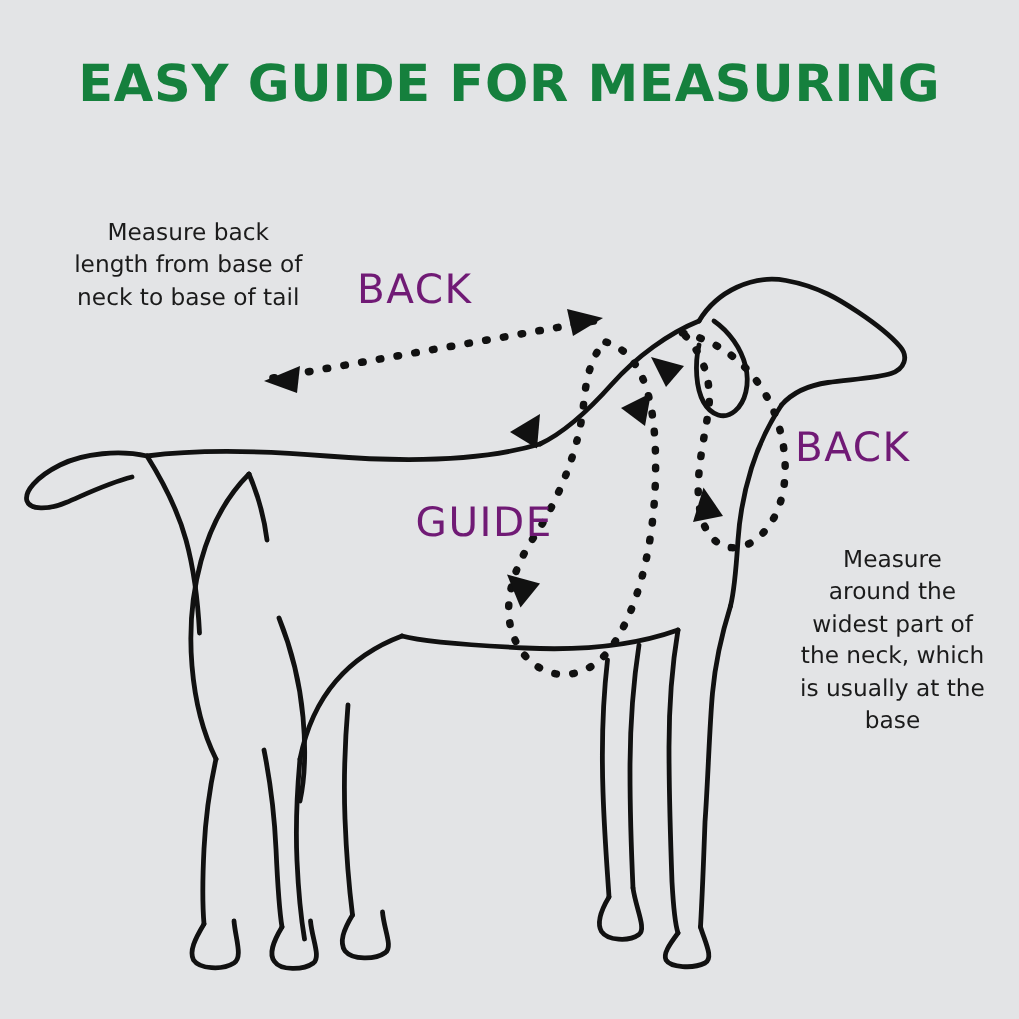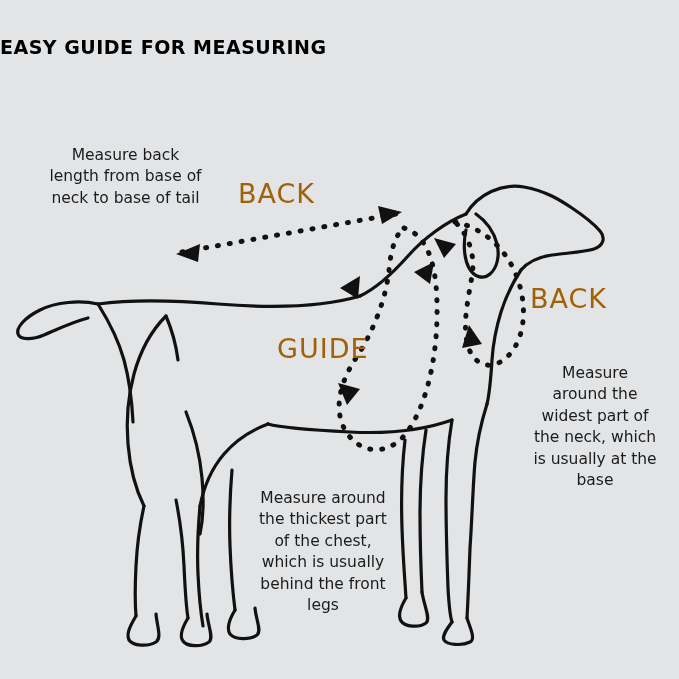--- a/index.html
+++ b/index.html
@@ -14,25 +14,25 @@
     background: #e3e4e6;
     overflow: hidden;
     font-family: "DejaVu Sans", sans-serif;
     color: #1b1b1b;
   }
   #title {
     position: absolute;
     top: 36px;
     left: 0;
     width: 679px;
-    text-align: left;
-    font-size: 19px;
+    text-align: center;
+    font-size: 34px;
     font-weight: 700;
     letter-spacing: 0.5px;
-    color: #000000;
+    color: #15803d;
   }
   .diagram-svg {
     position: absolute;
     top: 0;
     left: 0;
   }
   .note {
     position: absolute;
     font-size: 15.5px;
     line-height: 1.38;
@@ -55,21 +55,21 @@
     left: 240px;
     top: 488px;
     width: 166px;
     text-align: center;
   }
   .label {
     position: absolute;
     font-size: 27px;
     font-weight: 400;
     letter-spacing: 1px;
-    color: #a16207;
+    color: #701a75;
   }
   #label-back {
     left: 238px;
     top: 178px;
   }
   #label-neck {
     left: 530px;
     top: 283px;
   }
   #label-chest {
@@ -174,20 +174,14 @@
 
   <div class="note" id="note-neck">Measure
 around the
 widest part of
 the neck, which
 is usually at the
 base</div>
   <div class="note" id="note-back">Measure back
 length from base of
 neck to base of tail</div>
-  <div class="note" id="note-chest">Measure around
-the thickest part
-of the chest,
-which is usually
-behind the front
-legs</div>
 
 </div>
 
 </body></html>

